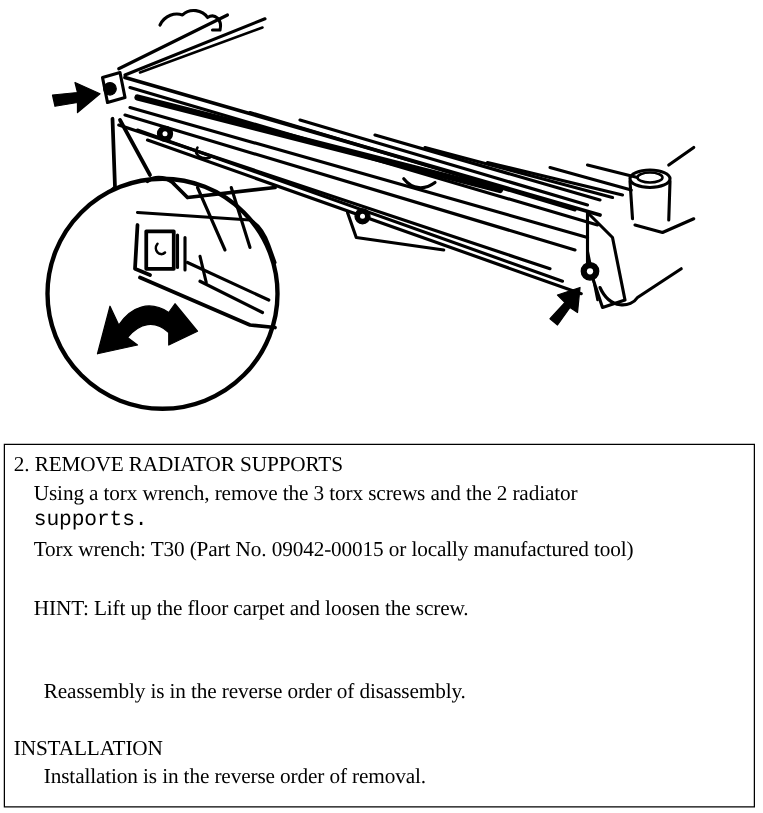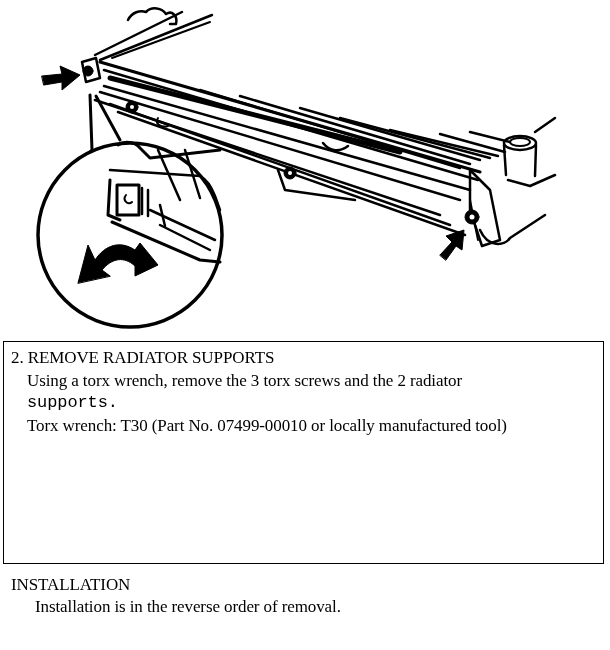--- a/index.html
+++ b/index.html
@@ -23,23 +23,23 @@
       height: 340px;
     }
     .figure svg {
       width: 610px;
       height: 340px;
       display: block;
     }
     .textbox {
       position: absolute;
       left: 3px;
-      top: 341px;
+      top: 355px;
       width: 601px;
-      height: 223px;
+      height: 291px;
       border: 1.5px solid #000;
       box-sizing: border-box;
     }
     .line {
       position: absolute;
       font-size: 17px;
       line-height: 20px;
       white-space: nowrap;
       letter-spacing: -0.1px;
     }
@@ -122,16 +122,18 @@
     <path d="M160 205 L165 226" stroke-width="2.5"></path>
 
     <path d="M78 283 L88 245 L95 260 C105 245, 120 240, 135 250 L140 243 L158 265 L135 276 L135 266 C124 256, 112 258, 102 270 L110 276 Z" fill="#000" stroke="#000" stroke-width="1"></path>
   </svg>
 </div>
 
 <div class="textbox">
   <div class="line" style="left:7px; top:6px;">2. REMOVE RADIATOR SUPPORTS</div>
   <div class="line" style="left:23px; top:29px;">Using a torx wrench, remove the 3 torx screws and the 2 radiator</div>
   <div class="line" style="left:23px; top:51px;font-family:Liberation Mono, monospace;">supports.</div>
-  <div class="line" style="left:23px; top:74px;">Torx wrench: T30 (Part No. 07499-00010 or locally manufactured tool)</div>
+  <div class="line" style="left:23px; top:74px;">Torx wrench: T30 (Part No. 09042-00015 or locally manufactured tool)</div>
+  <div class="line" style="left:23px; top:121px;">HINT: Lift up the floor carpet and loosen the screw.</div>
+  <div class="line" style="left:31px; top:187px;">Reassembly is in the reverse order of disassembly.</div>
   <div class="line" style="left:31px; top:255px;">Installation is in the reverse order of removal.</div>
   <div class="line" style="left:7px; top:233px;">INSTALLATION</div>
 </div>
 
 </body></html>

